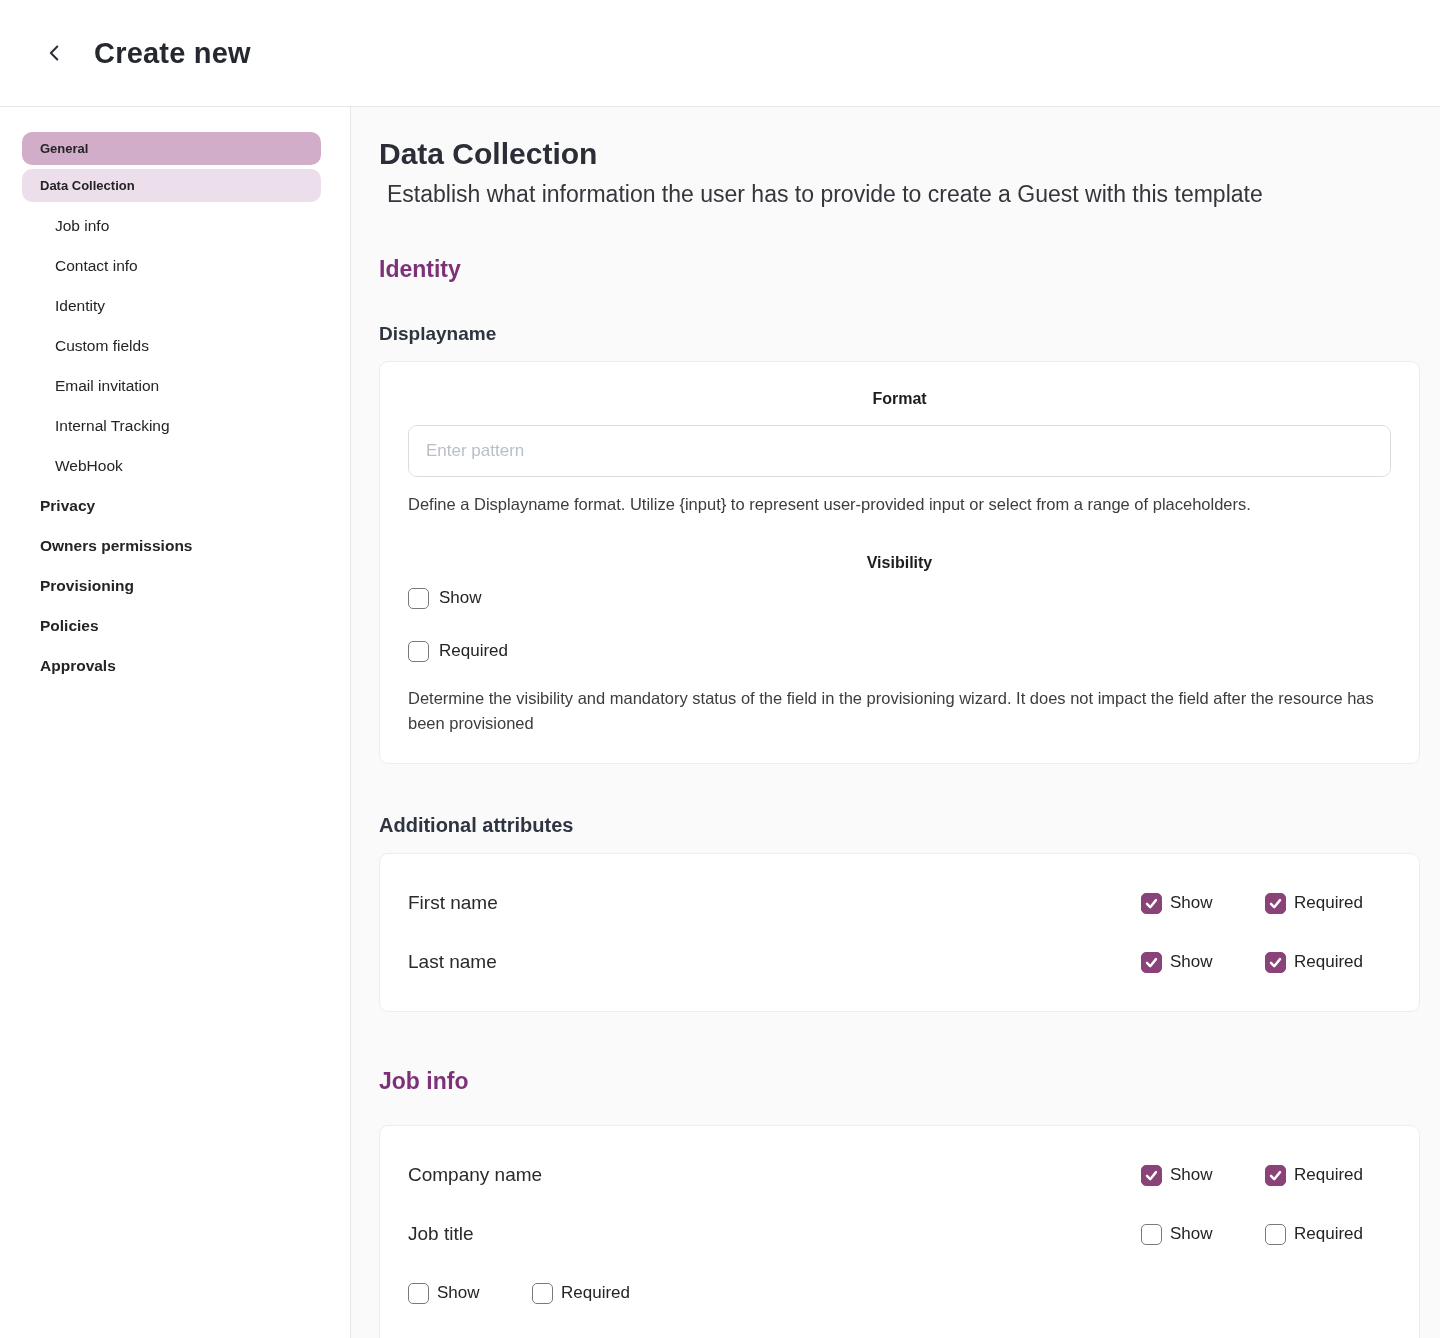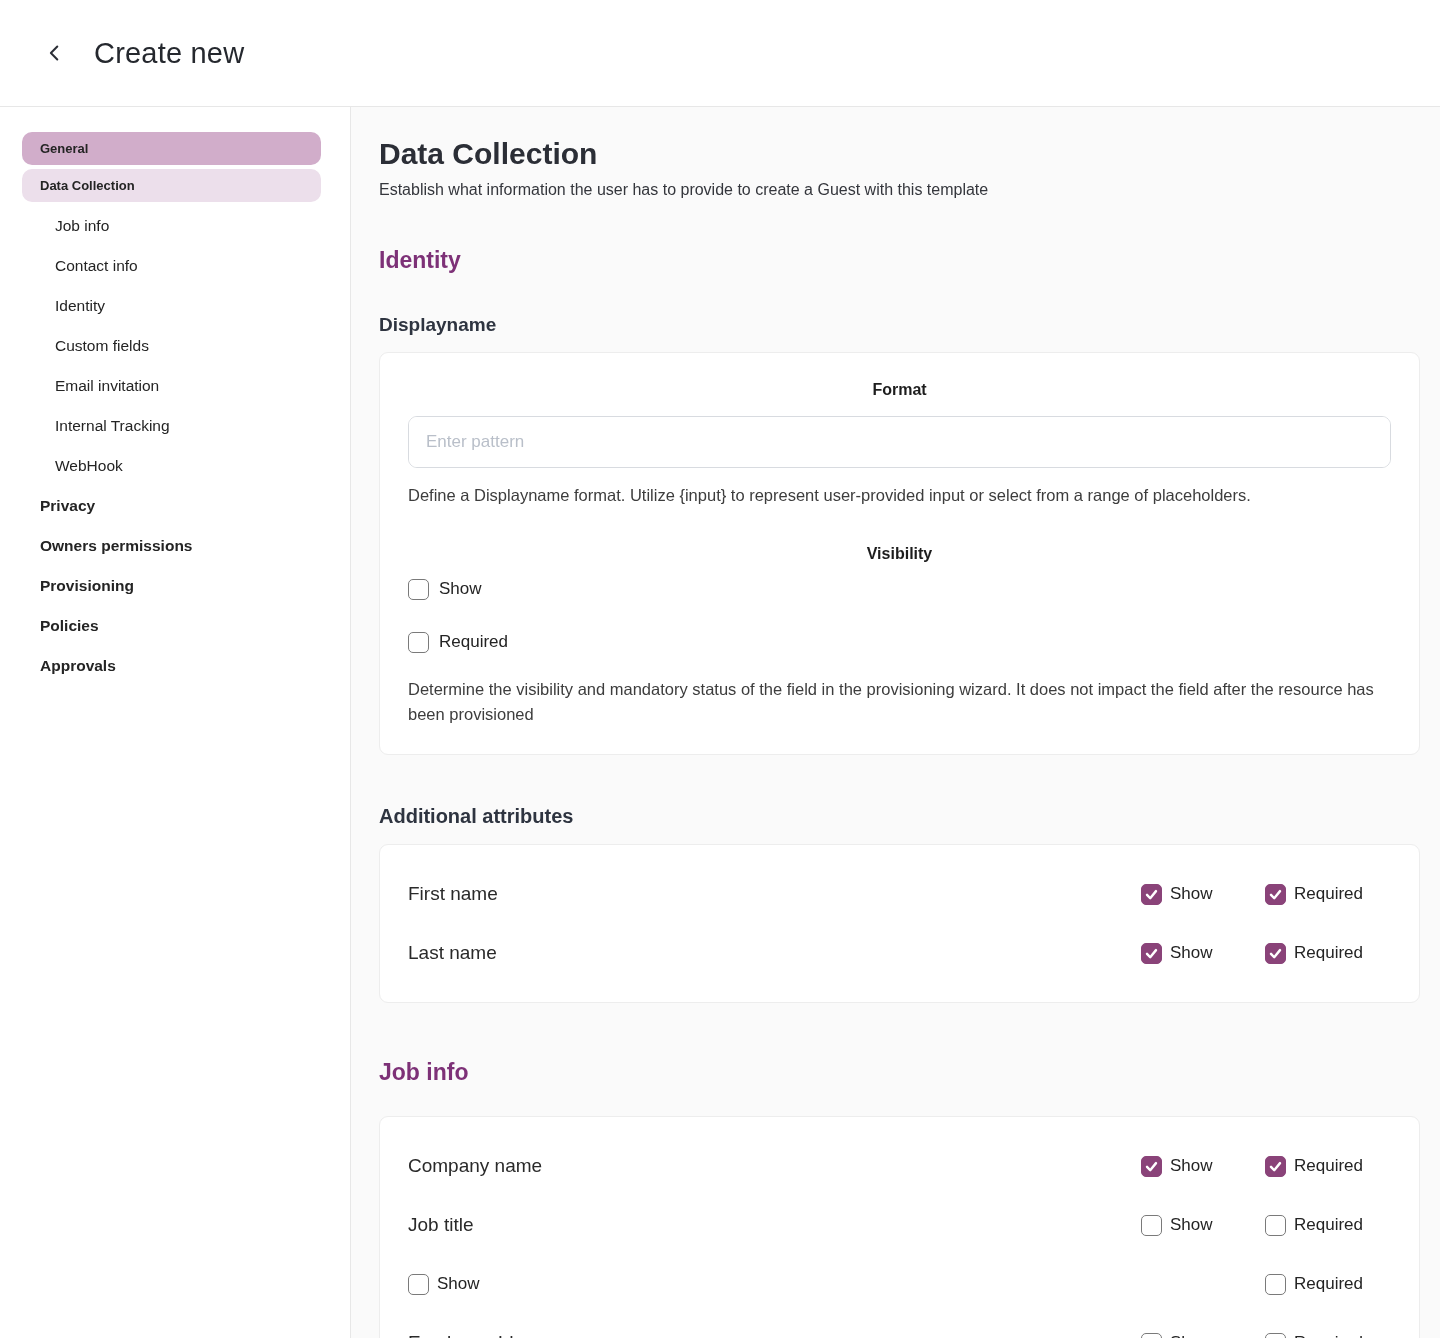--- a/index.html
+++ b/index.html
@@ -20,21 +20,21 @@
     padding-left:38px;
   }
   .back-btn {
     width:34px; height:34px;
     display:flex; align-items:center; justify-content:center;
     cursor:pointer;
     background:none; border:none;
   }
   .app-title {
     font-size:29px;
-    font-weight:400;
+    font-weight:700;
     color:#25282e;
     margin-left:22px;
     letter-spacing:0.2px;
   }
   
   .body-wrap { display:flex; height:1231px; }
   .sidebar {
     width:351px;
     min-width:351px;
     background:#ffffff;
@@ -71,22 +71,23 @@
     cursor:pointer;
   }
   
   .page-title {
     font-size:30px;
     font-weight:700;
     color:#2b2e36;
   }
   .page-subtitle {
     margin-top:10px;
-    font-size:16px;
+    font-size:23px;
     color:#34363c;
+    margin-left:8px;
   }
   .section-heading {
     font-size:23px;
     font-weight:700;
     color:#7d3177;
   }
   .identity-heading { margin-top:48px; }
   .jobinfo-heading  { margin-top:56px; }
   .group-heading {
     font-size:19px;
@@ -175,21 +176,21 @@
     border-color:#8a4379;
   }
   .cb.checked svg { display:block; }
   .cb-label { font-size:17px; color:#242424; }
   
   .attr-row {
     display:flex;
     align-items:center;
     height:34px;
   }
-  .attr-row + .attr-row { margin-top:25px;justify-content:space-between; }
+  .attr-row + .attr-row { margin-top:25px; }
   .attr-name {
     flex:1;
     font-size:19px;
     color:#2a2a2a;
   }
   .col-show {
     width:104px;
     display:flex; align-items:center; gap:8px;
   }
   .col-req {

